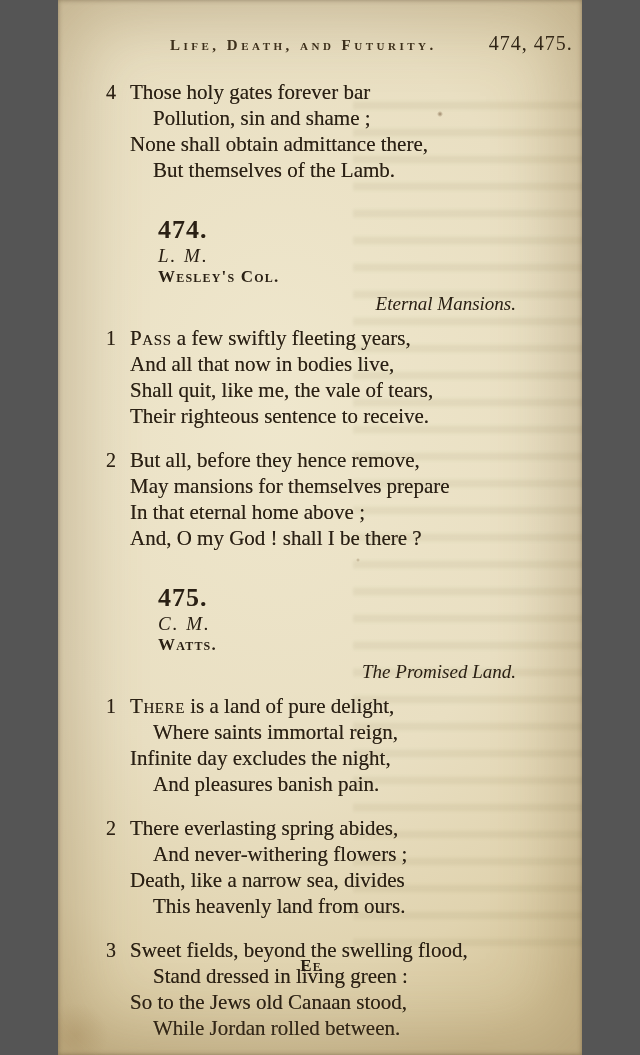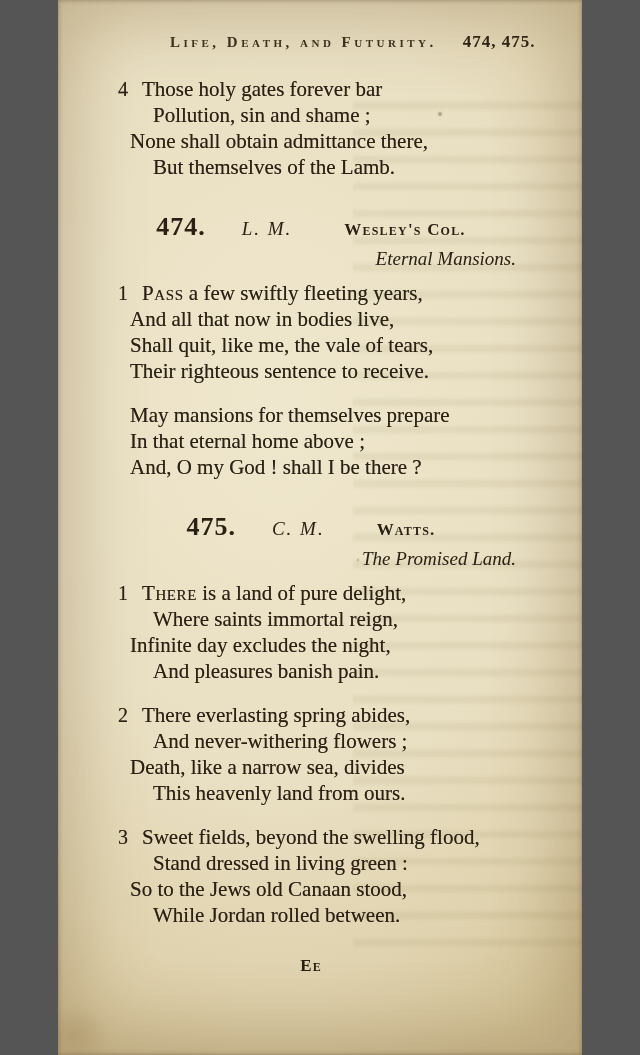--- a/index.html
+++ b/index.html
@@ -39,34 +39,34 @@
       rgba(132,122,76,0.11) 19px, rgba(132,122,76,0.11) 24px,
       rgba(132,122,76,0) 27px);
   }
   .content { position:relative; z-index:2; }
 
   .running-head { display:flex; align-items:baseline; padding:32px 0 0 48px; }
   .head-title {
     margin-left:64px; font-size:15px; letter-spacing:3.5px;
     font-variant: small-caps; font-weight:700; color:#3a2d1a;
   }
-  .head-pages { margin-left:26px; font-size:17px; font-weight:700; letter-spacing:1px; }
+  .head-pages { margin-left:52px; font-size:20px; font-weight:400; letter-spacing:1px; }
 
   .verse-block { margin-left:48px; width:410px; }
   .continuation { margin-top:24px; }
   .stanza { margin-top:18px; }
   .stanza:first-child { margin-top:0; }
   .line { font-size:21px; line-height:26px; margin-left:24px; white-space:nowrap;
           text-shadow: 0 0 0.6px rgba(43,33,20,0.55); }
-  .line.first { margin-left:12px; }
+  .line.first { margin-left:0; }
   .line.indent { margin-left:47px; }
   .num { display:inline-block; width:24px; font-size:20px; }
 
   .hymn-head { display:flex; justify-content:center; align-items:baseline;
-               margin-top:32px; width:410px; margin-left:48px; }
+               margin-top:32px; width:410px; margin-left:48px;flex-direction:column; }
   .hymn-number { font-size:26px; font-weight:600; letter-spacing:1px; }
   .hymn-meter  { font-size:19px; margin-left:36px; letter-spacing:2px;font-style:italic; }
   .hymn-attribution { font-size:17px; margin-left:52px; font-variant:small-caps;
                       letter-spacing:1.2px; font-weight:600; }
   .hymn-title { width:410px; margin-left:48px; text-align:right; font-style:italic;
                 font-size:19px; margin-top:6px; }
   .hymn .stanzas { margin-top:10px; }
 
   .sc-lead { font-variant: small-caps; letter-spacing:0.6px; }
 
@@ -105,20 +105,21 @@
           </div>
           <div class="hymn-title">Eternal Mansions.</div>
           <div class="verse-block stanzas">
             <div class="stanza">
               <div class="line first"><span class="num">1</span><span class="sc-lead">Pass</span> a few swiftly fleeting years,</div>
               <div class="line">And all that now in bodies live,</div>
               <div class="line">Shall quit, like me, the vale of tears,</div>
               <div class="line">Their righteous sentence to receive.</div>
             </div>
             <div class="stanza">
+              <div class="line first"><span class="num">2</span>But all, before they hence remove,</div>
               <div class="line">May mansions for themselves prepare</div>
               <div class="line">In that eternal home above ;</div>
               <div class="line">And, O my God ! shall I be there ?</div>
             </div>
           </div>
         </section>
         <section class="hymn">
           <div class="hymn-head">
             <span class="hymn-number">475.</span>
             <span class="hymn-meter">C. M.</span>

